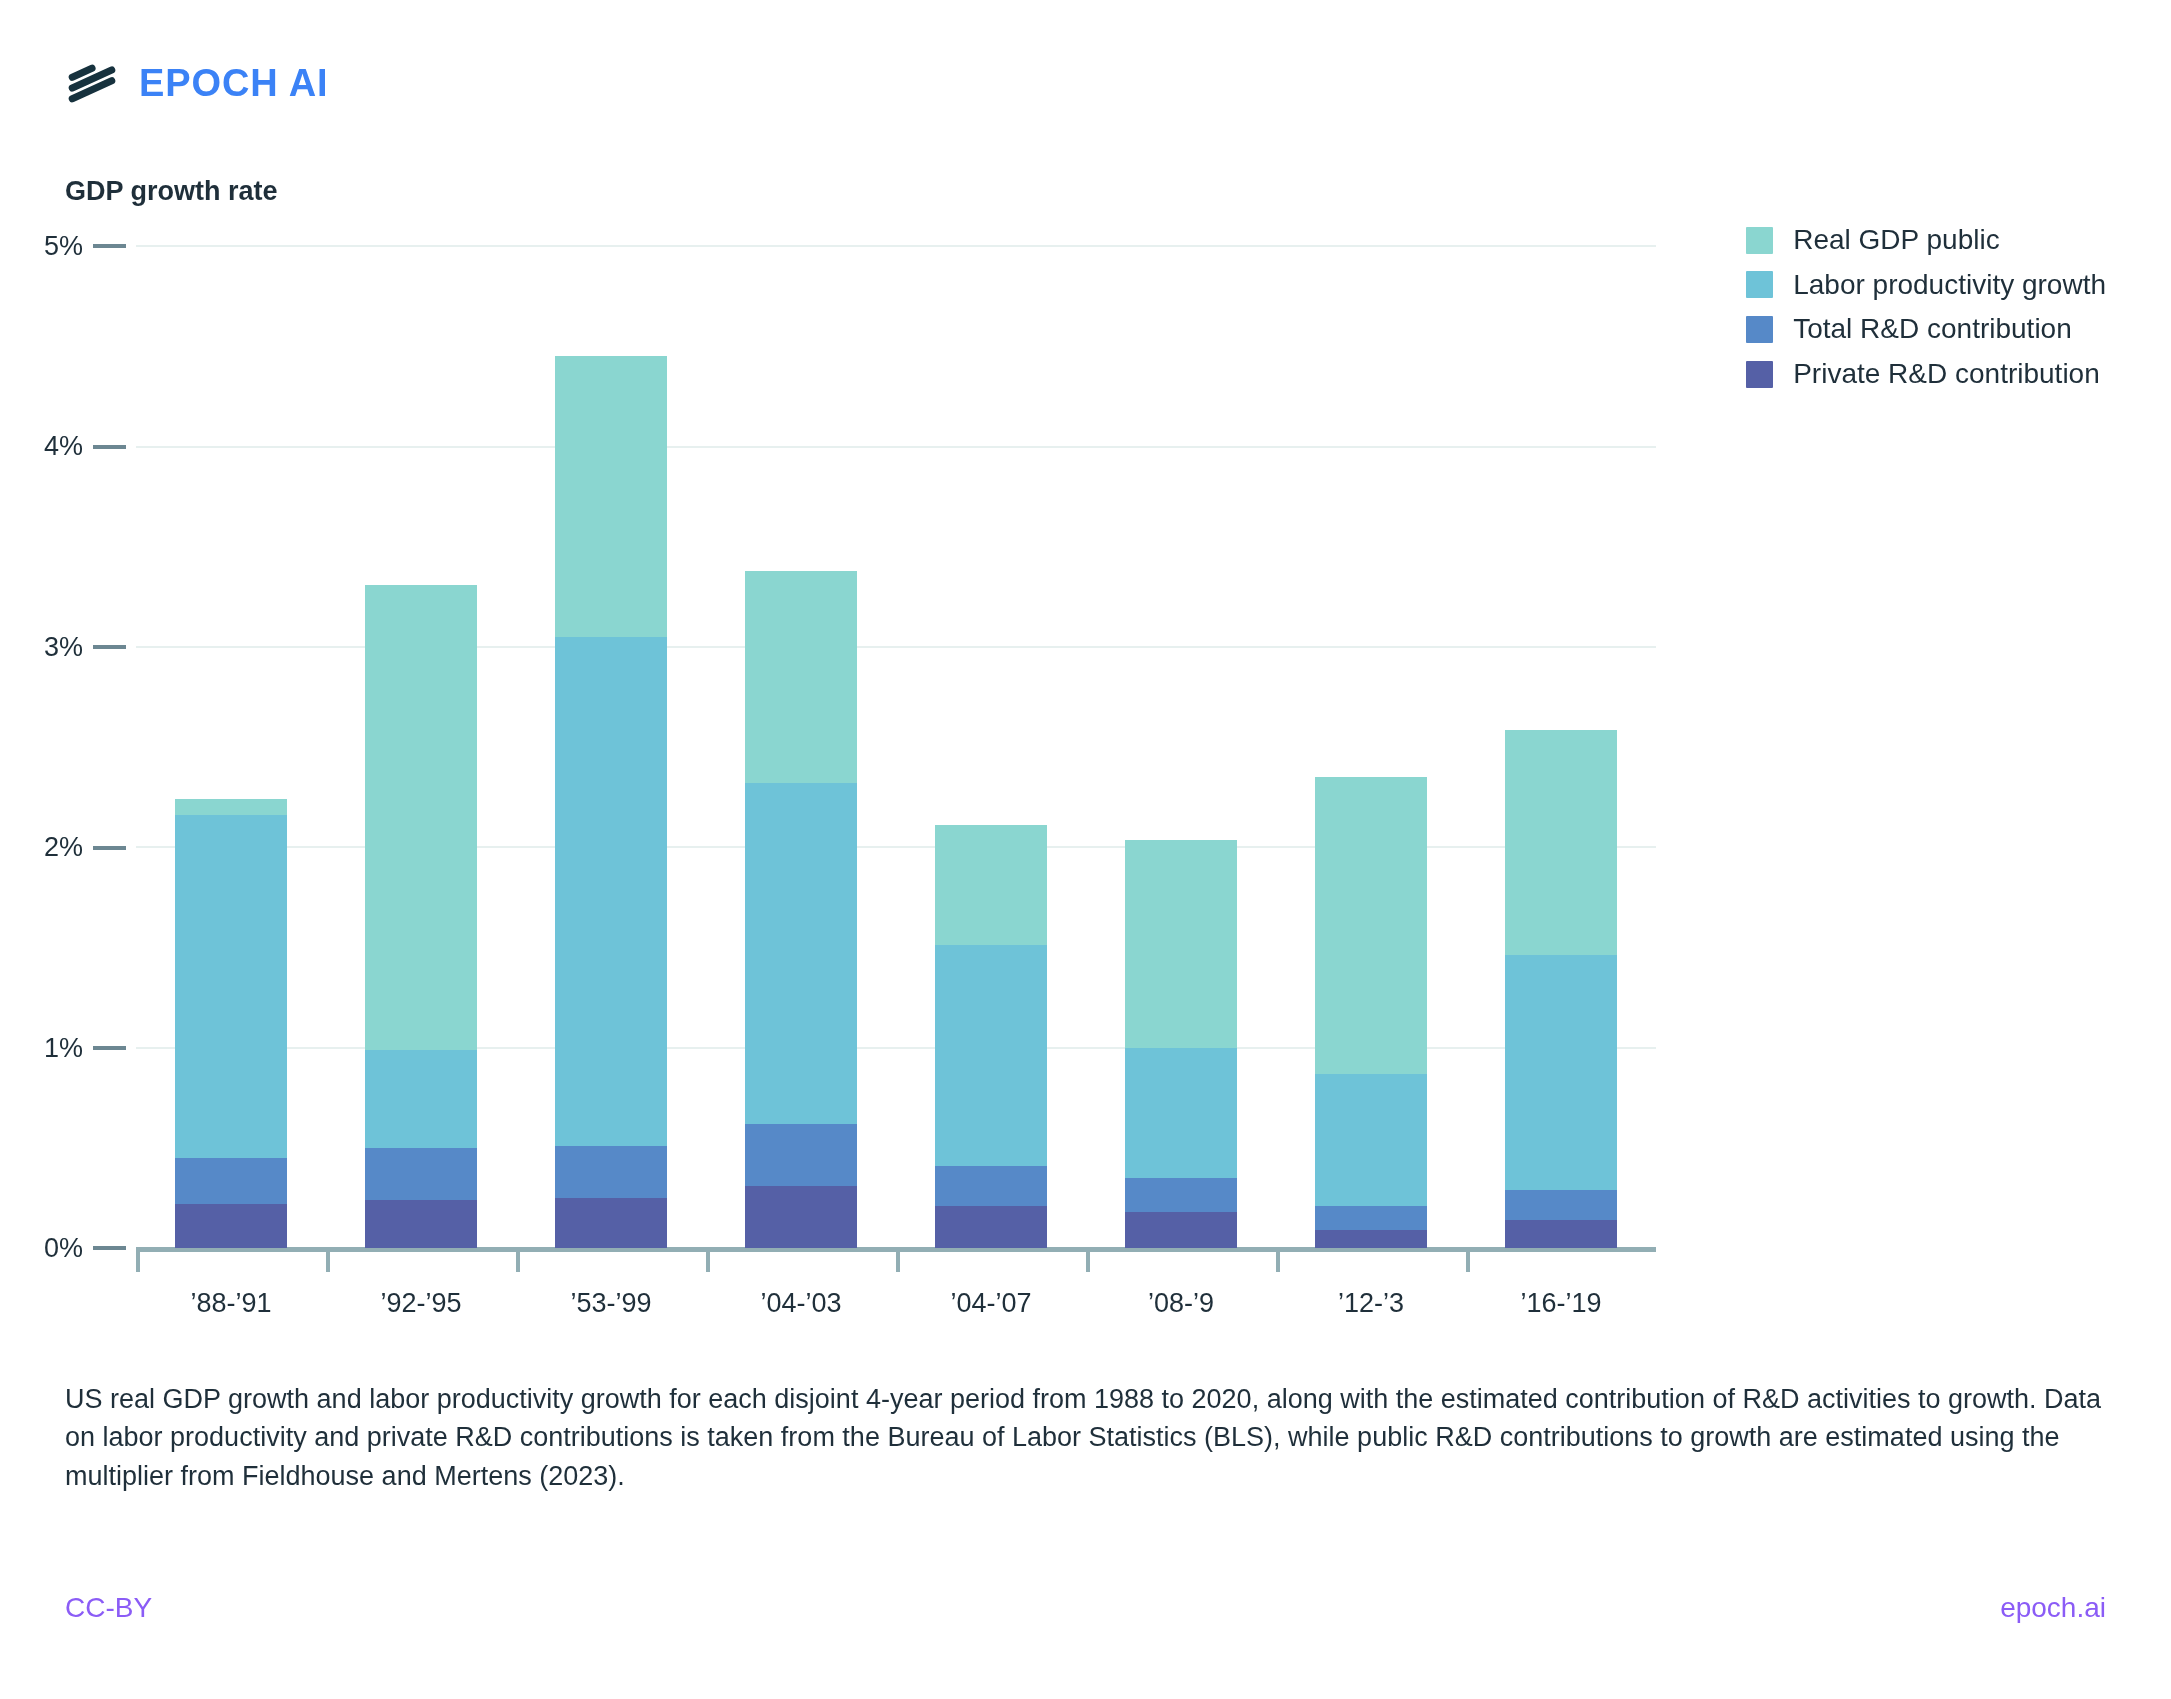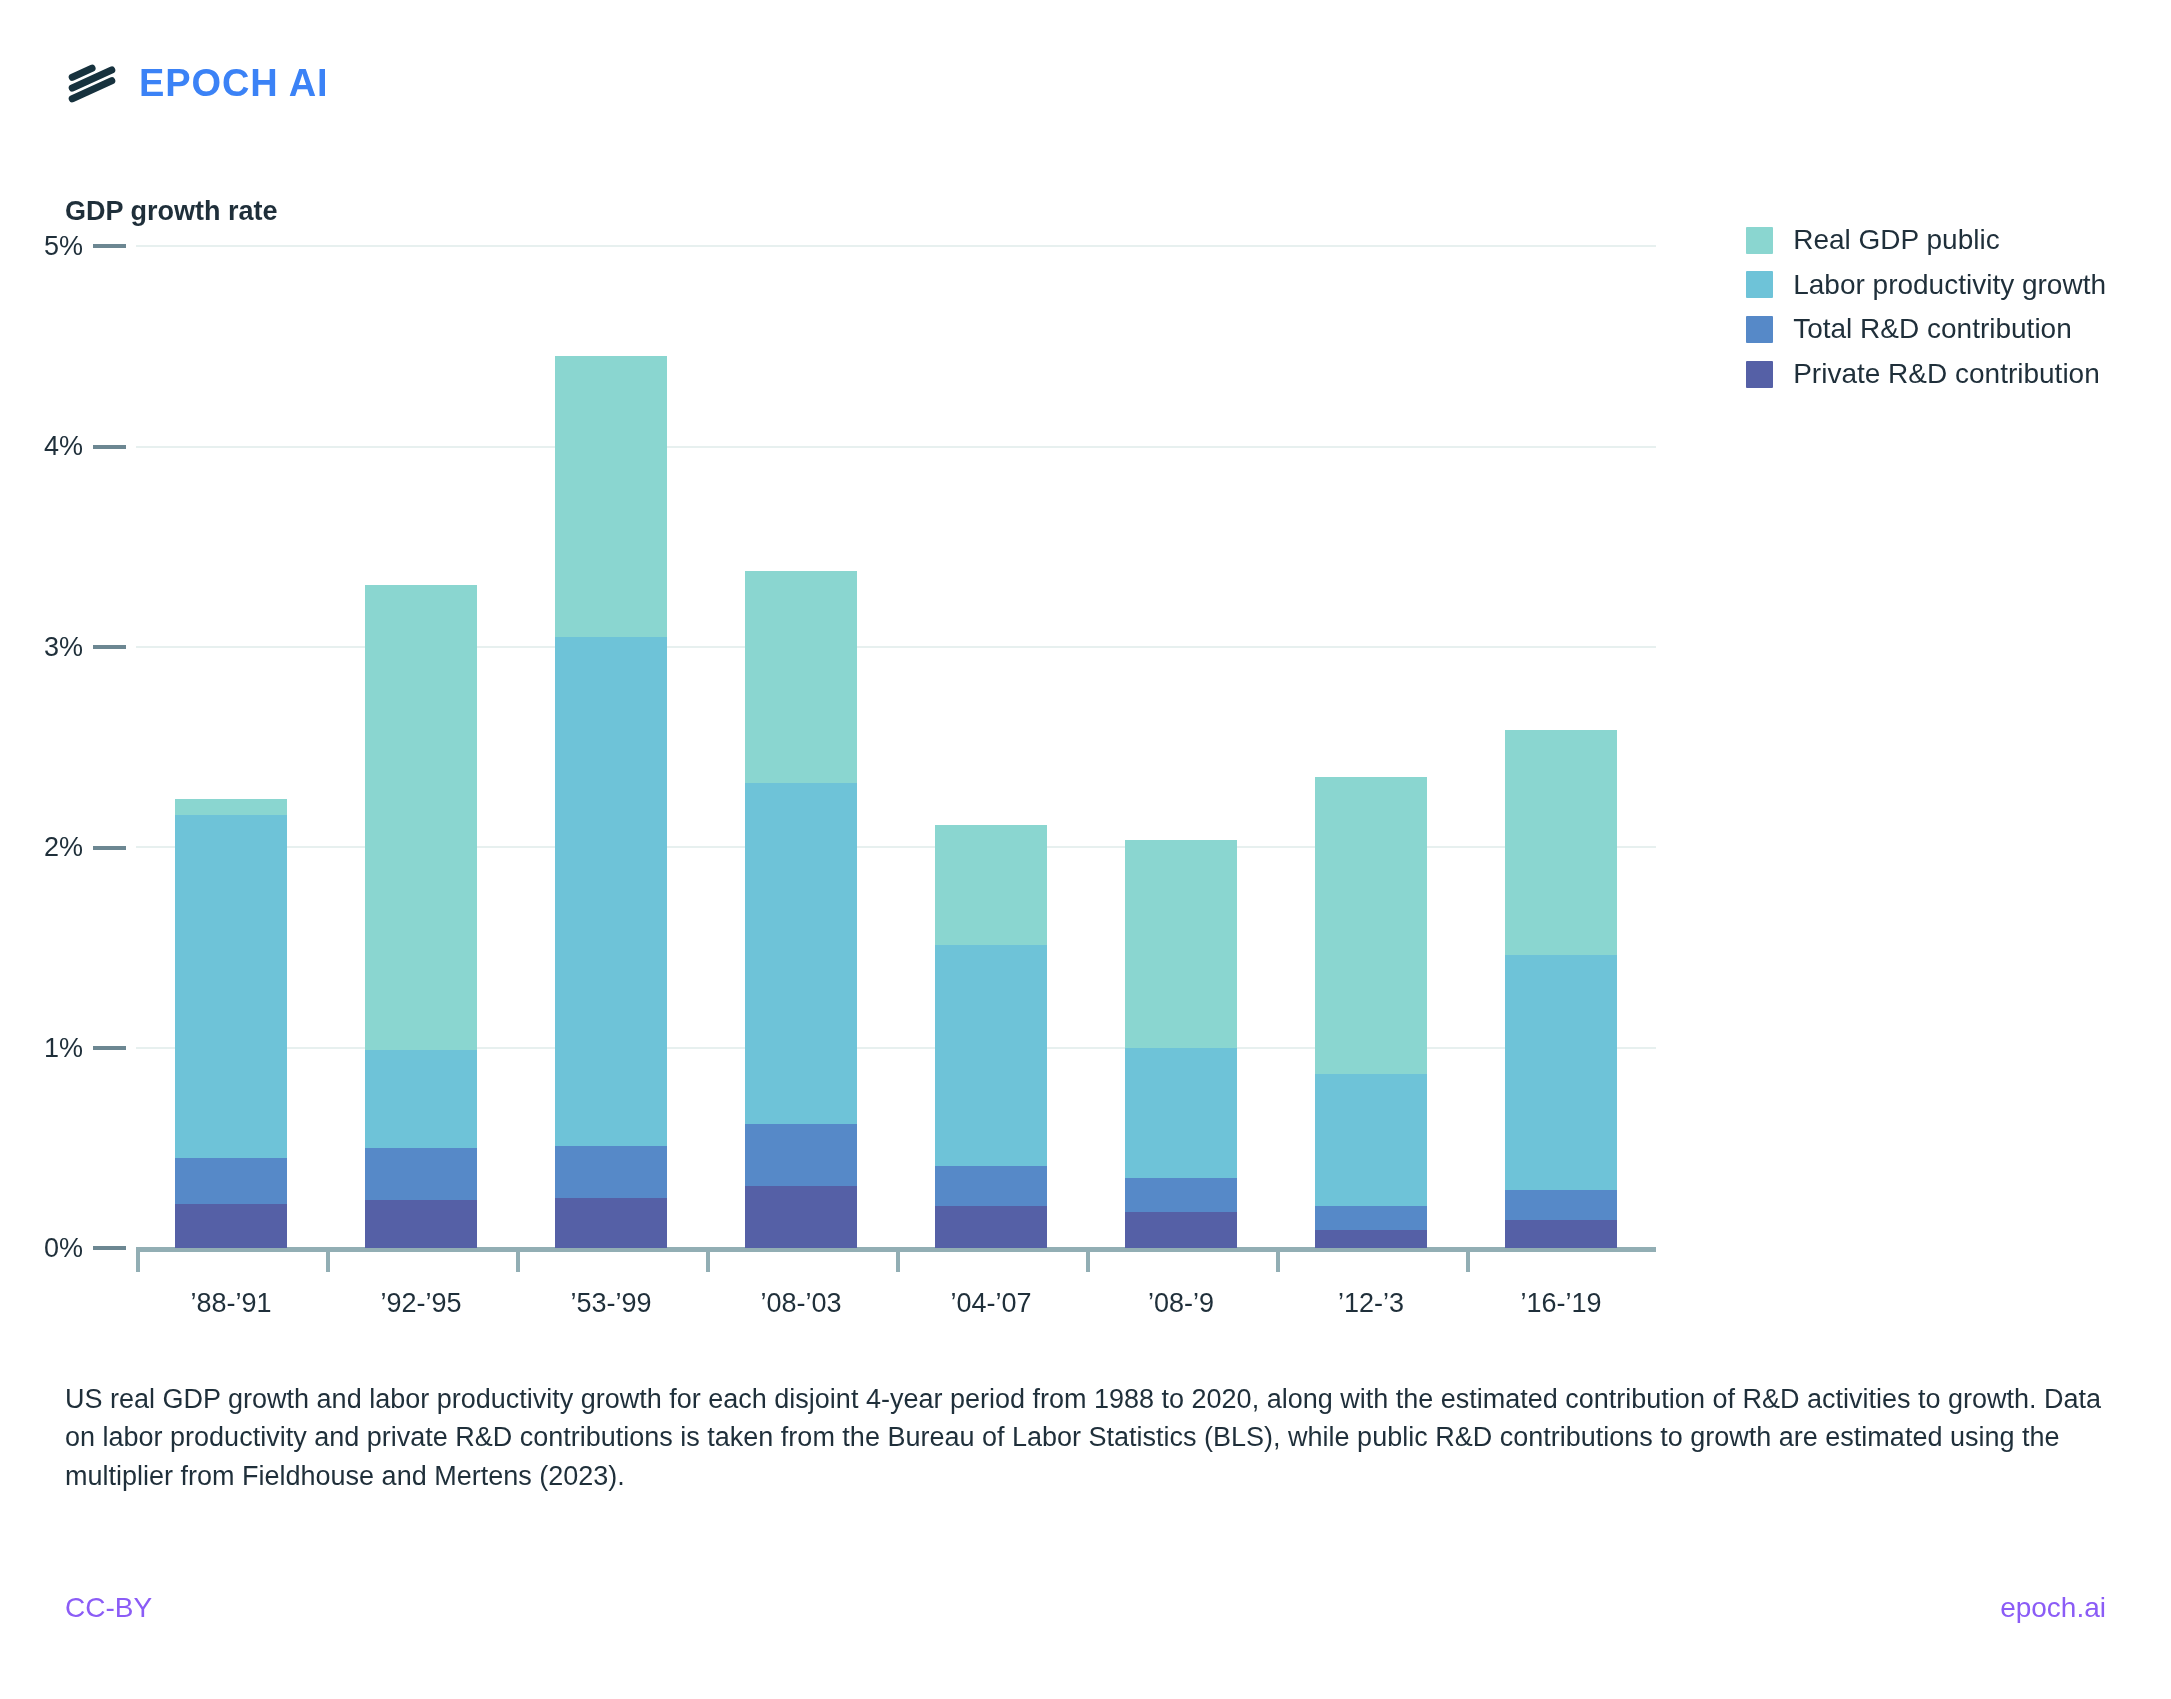--- a/index.html
+++ b/index.html
@@ -30,21 +30,21 @@
   .brand { display: flex; align-items: center; gap: 20px; padding-right: 3.6px; }
   .brand-mark { width: 54px; height: 43px; display: block; }
   .brand-text {
     font-size: 38px; font-weight: 700; letter-spacing: 0.9px;
     color: #3b82f6;
   }
 
   
   .axis-title {
     position: absolute; left: 65px; top: 176px;
-    font-size: 27px; font-weight: 600; color: #1f2f3a; margin-top: 20px;
+    font-size: 27px; font-weight: 600; color: #1f2f3a;
   }
 
   
   .plot {
     position: absolute;
     left: 136px; top: 246px;
     width: 1520px; height: 1002px;
   }
   .gridline {
     position: absolute; left: 0; width: 100%;
@@ -235,21 +235,21 @@
         <div class="xtick-slot">
           <div class="xtick-mark" style="left: 0px; transform: none;"></div>
           <div class="xtick-label">’92-’95</div>
         </div>
         <div class="xtick-slot">
           <div class="xtick-mark" style="left: 0px; transform: none;"></div>
           <div class="xtick-label">’53-’99</div>
         </div>
         <div class="xtick-slot">
           <div class="xtick-mark" style="left: 0px; transform: none;"></div>
-          <div class="xtick-label">’08-’03</div>
+          <div class="xtick-label">’04-’03</div>
         </div>
         <div class="xtick-slot">
           <div class="xtick-mark" style="left: 0px; transform: none;"></div>
           <div class="xtick-label">’04-’07</div>
         </div>
         <div class="xtick-slot">
           <div class="xtick-mark" style="left: 0px; transform: none;"></div>
           <div class="xtick-label">’08-’9</div>
         </div>
         <div class="xtick-slot">

